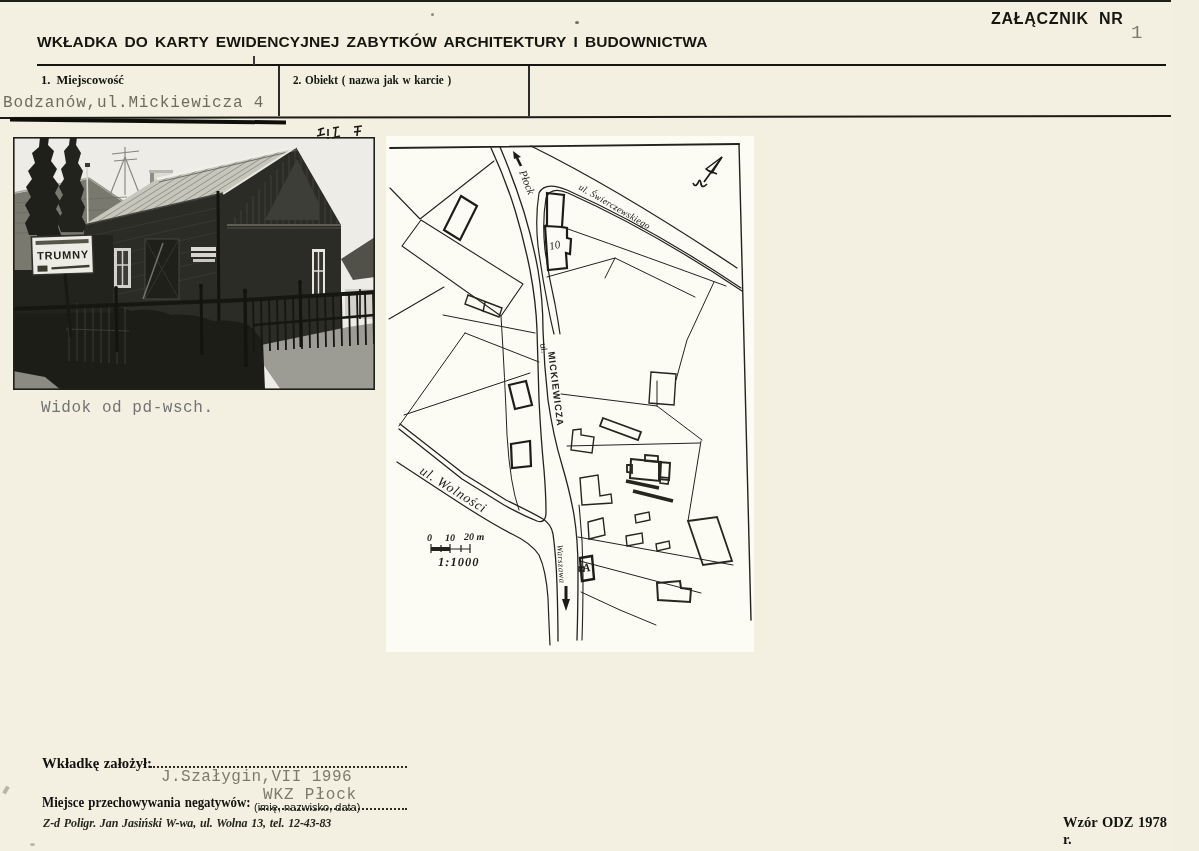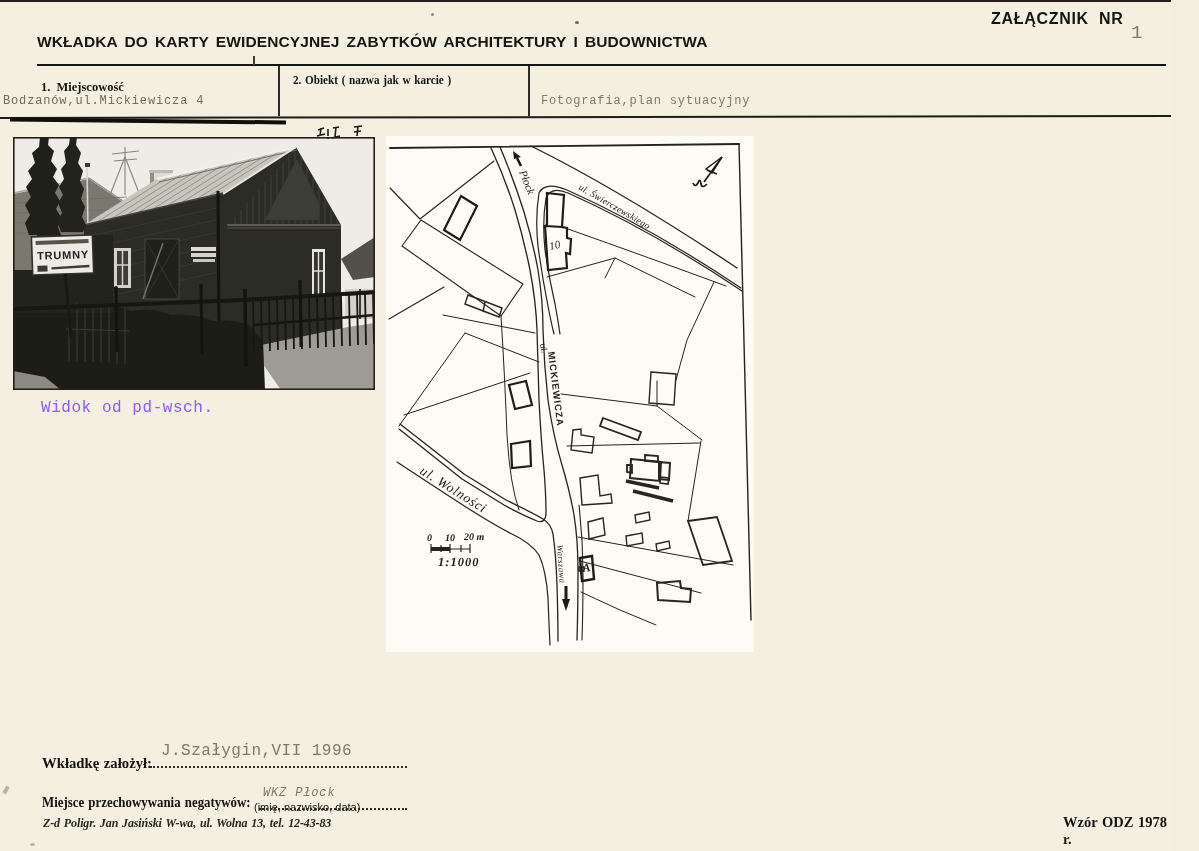--- a/index.html
+++ b/index.html
@@ -7,33 +7,33 @@
 #page{position:relative;width:1171px;height:851px;background:#f3f0e2;overflow:hidden;font-family:"Liberation Sans",sans-serif;filter:blur(0px);}
 .abs{position:absolute;}
 .typed{font-family:"Liberation Mono",monospace;color:#7d7b6a;white-space:pre;}
 #topbar{left:0;top:0;width:1199px;height:2px;background:#201f1a;}
 #title{left:37px;top:33px;font-size:15.5px;font-weight:bold;color:#161611;letter-spacing:0.1px;word-spacing:2.8px;}
 #zal{left:991px;top:10px;font-size:16px;font-weight:bold;color:#161611;letter-spacing:0.7px;word-spacing:5px;}
 #zal1{left:1131px;top:22px;font-size:19px;}
 #tabletop{left:37px;top:64px;width:1129px;height:2.4px;background:#15150f;}
 #tick{left:253px;top:56px;width:2px;height:9px;background:#3a3a33;}
 .vline{width:1.6px;background:#2c2c26;}
-#lab1{left:41px;top:73px;font-size:12.5px;font-weight:bold;font-family:"Liberation Serif",serif;color:#14140f;word-spacing:3px;margin-top:7px;}
+#lab1{left:41px;top:73px;font-size:12.5px;font-weight:bold;font-family:"Liberation Serif",serif;color:#14140f;word-spacing:3px;}
 #lab2{left:293px;top:73px;font-size:12px;font-weight:bold;font-family:"Liberation Serif",serif;color:#14140f;word-spacing:1px;transform:scaleX(0.93);transform-origin:0 0;}
 #lab3{left:535px;top:73px;font-size:12px;font-weight:bold;font-family:"Liberation Serif",serif;color:#14140f;word-spacing:2.4px;}
-.tv{top:94px;font-size:12px;letter-spacing:0.85px;}
+.tv{top:94px;font-size:16px;letter-spacing:0.85px;}
 #tablebot{left:0px;top:116px;width:1199px;height:2px;background:#1c1c16;transform:rotate(-0.1deg);}
 #tablebot2{left:10px;top:119px;width:276px;height:3.5px;background:#0f0f0a;transform:rotate(0.6deg);}
-#caption{left:41px;top:399px;font-size:16px;letter-spacing:0.55px;color:#8b5cf6;}
+#caption{left:41px;top:399px;font-size:16px;letter-spacing:0.55px;color:#737373;}
 #wkl{left:42px;top:755px;font-size:15px;font-weight:bold;font-family:"Liberation Serif",serif;color:#121210;word-spacing:1px;transform:scaleX(0.98);transform-origin:0 0;}
-#typ1{left:161px;top:742px;font-size:16px;letter-spacing:0.45px;}
+#typ1{left:161px;top:768px;font-size:16px;letter-spacing:0.45px;}
 #dots1{left:150px;top:752px;width:257px;height:14px;border-bottom:2.2px dotted #2b2b24;}
 #imie{left:254px;top:769px;font-size:11px;color:#14140f;margin-top:32px;}
 #miej{left:42px;top:795px;font-size:14px;font-weight:bold;font-family:"Liberation Serif",serif;color:#121210;word-spacing:1px;transform:scaleX(0.92);transform-origin:0 0;}
-#typ2{left:263px;top:786px;font-size:12px;letter-spacing:0.85px;font-style:italic;}
+#typ2{left:263px;top:786px;font-size:16px;letter-spacing:0.85px;}
 #dots2{left:259px;top:794px;width:148px;height:14px;border-bottom:2.2px dotted #2b2b24;}
 #zd{left:43px;top:816px;font-size:12.5px;font-style:italic;font-family:"Liberation Serif",serif;font-weight:bold;color:#26261f;word-spacing:1px;letter-spacing:-0.12px;transform:scaleX(0.96);transform-origin:0 0;}
 #wzor{left:1063px;top:814px;font-size:14.5px;font-weight:bold;font-family:"Liberation Serif",serif;color:#14140f;word-spacing:1px;}
 </style></head>
 <body>
 <div id="page">
 <div class="abs" id="topbar"></div>
 <div class="abs" id="title">WKŁADKA DO KARTY EWIDENCYJNEJ ZABYTKÓW ARCHITEKTURY I BUDOWNICTWA</div>
 <div class="abs" id="zal">ZAŁĄCZNIK NR</div>
 <div class="abs typed" id="zal1">1</div>
@@ -42,21 +42,20 @@
 <div class="abs" style="left:431px;top:13px;width:3px;height:3px;background:#8a887c;border-radius:50%;"></div>
 <div class="abs" style="left:575px;top:21px;width:4px;height:3px;background:#6e6c60;border-radius:50%;"></div>
 <div class="abs" style="left:366px;top:176px;width:3px;height:3px;background:#8a887c;border-radius:50%;"></div>
 <div class="abs" style="left:4px;top:786px;width:4px;height:8px;background:#b9b6a8;transform:rotate(30deg);"></div>
 <div class="abs" style="left:30px;top:843px;width:5px;height:3px;background:#b9b6a8;border-radius:50%;"></div>
 <div class="abs vline" style="left:278px;top:66px;height:50px;"></div>
 <div class="abs vline" style="left:528px;top:66px;height:50px;"></div>
 <div class="abs" id="lab1">1. Miejscowość</div>
 <div class="abs" id="lab2">2. Obiekt ( nazwa jak w karcie )</div>
 <div class="abs typed tv" style="left:3px;color:#6e6c5e;">Bodzanów,ul.Mickiewicza 4</div>
-<div class="abs typed tv" style="left:541px;">Fotografia,plan sytuacyjny</div>
 <div class="abs" id="tablebot"></div>
 <div class="abs" id="tablebot2"></div>
 <svg class="abs" style="left:13px;top:137px;" width="362" height="253" viewBox="0 0 362 253">
  <rect x="0" y="0" width="362" height="253" fill="#edece6"></rect>
 
  <polygon points="0,57 76,42 116,69 116,102 24,102 24,134 0,134" fill="#79796f"></polygon>
  <line x1="0" y1="56" x2="76" y2="41" stroke="#a8a89e" stroke-width="1.5"></line>
  <line x1="76" y1="41" x2="116" y2="68" stroke="#8e8e84" stroke-width="1.2"></line>
  <g stroke="#68685e" stroke-width="0.7">
   <line x1="2" y1="66" x2="114" y2="60"></line>

